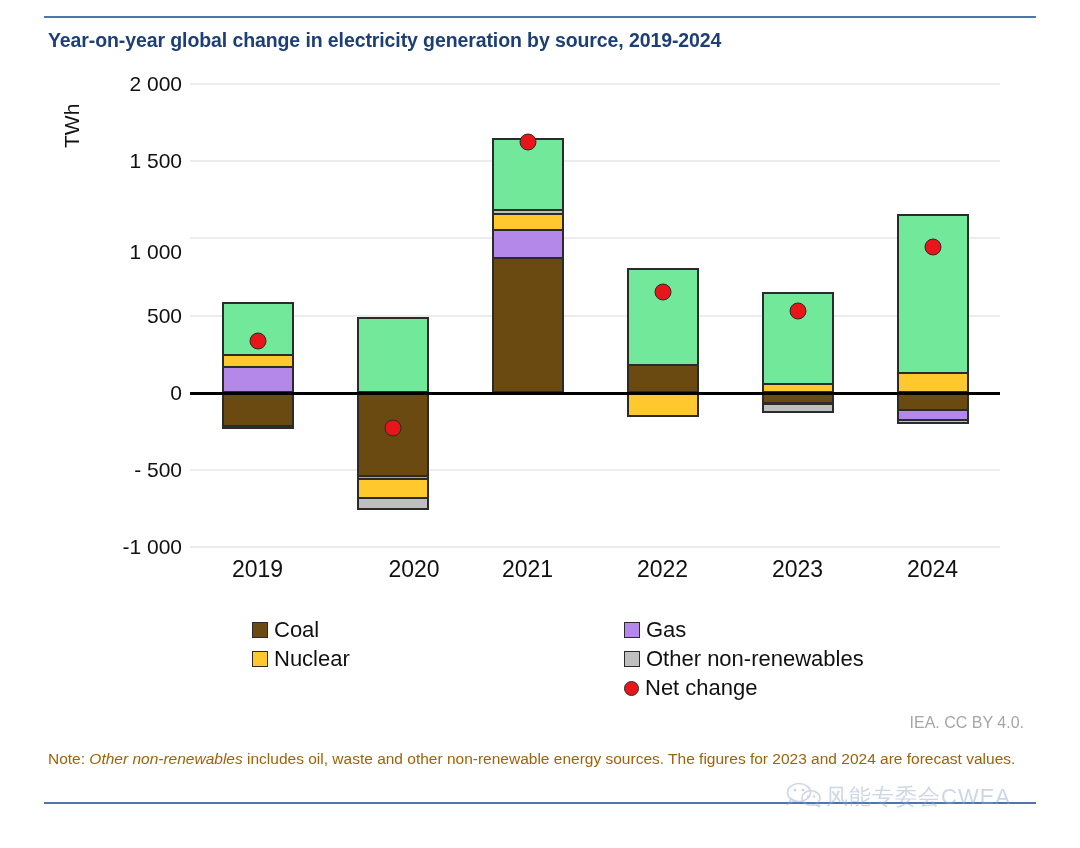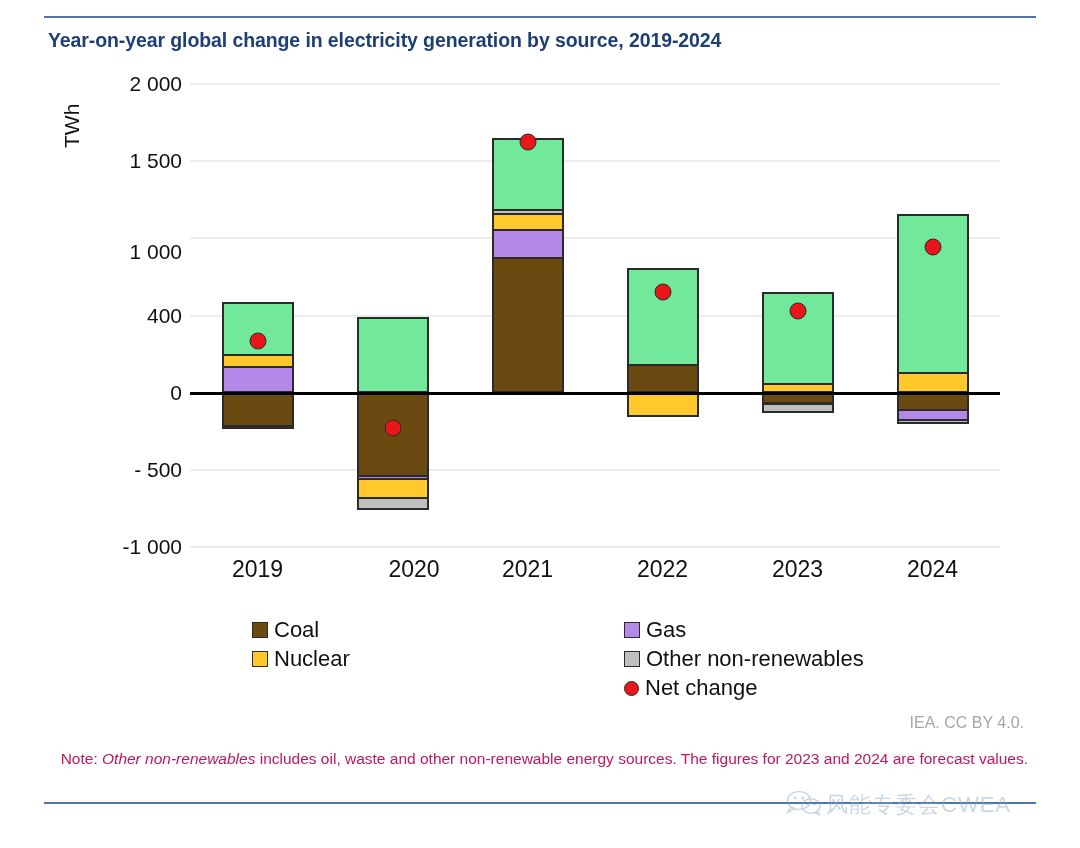--- a/index.html
+++ b/index.html
@@ -181,33 +181,31 @@
     color: #a6a6a6;
     white-space: nowrap;
   }
   #note {
     position: absolute;
     left: 48px;
     top: 748px;
     width: 980px;
     font-size: 15.5px;
     line-height: 22px;
-    color: #be185d;
-    text-align: right;
+    color: #a16207;
   }
   #note em { font-style: italic; }
 
   #watermark {
     position: absolute;
     left: 786px;
     top: 782px;
     display: flex;
     align-items: flex-end;
     opacity: 0.45;
-    margin-top: 8px;
   }
   #watermark-text {
     font-size: 22px;
     color: #8fa6c6;
     letter-spacing: 1px;
     margin-left: 4px;
   }
 </style>
 </head>
 <body>
@@ -216,21 +214,21 @@
 
   <div class="rule" id="rule-top"></div>
 
   <div id="chart-title">Year-on-year global change in electricity generation by source, 2019-2024</div>
 
   <div id="yaxis-unit">TWh</div>
   <div id="ytick-wrap">
       <div class="ytick" style="top: 0px;">2 000</div>
       <div class="ytick" style="top: 77.1667px;">1 500</div>
       <div class="ytick" style="top: 154.333px; margin-top: 14px;">1 000</div>
-      <div class="ytick" style="top: 231.5px;">400</div>
+      <div class="ytick" style="top: 231.5px;">500</div>
       <div class="ytick" style="top: 308.667px;">0</div>
       <div class="ytick" style="top: 385.833px;">- 500</div>
       <div class="ytick" style="top: 463px;">-1 000</div>
     </div>
 
   <div id="plot-area">
       <div class="gridline" style="top: -1px;"></div>
       <div class="gridline" style="top: 76.1667px;"></div>
       <div class="gridline" style="top: 153.333px;"></div>
       <div class="gridline" style="top: 230.5px;"></div>

